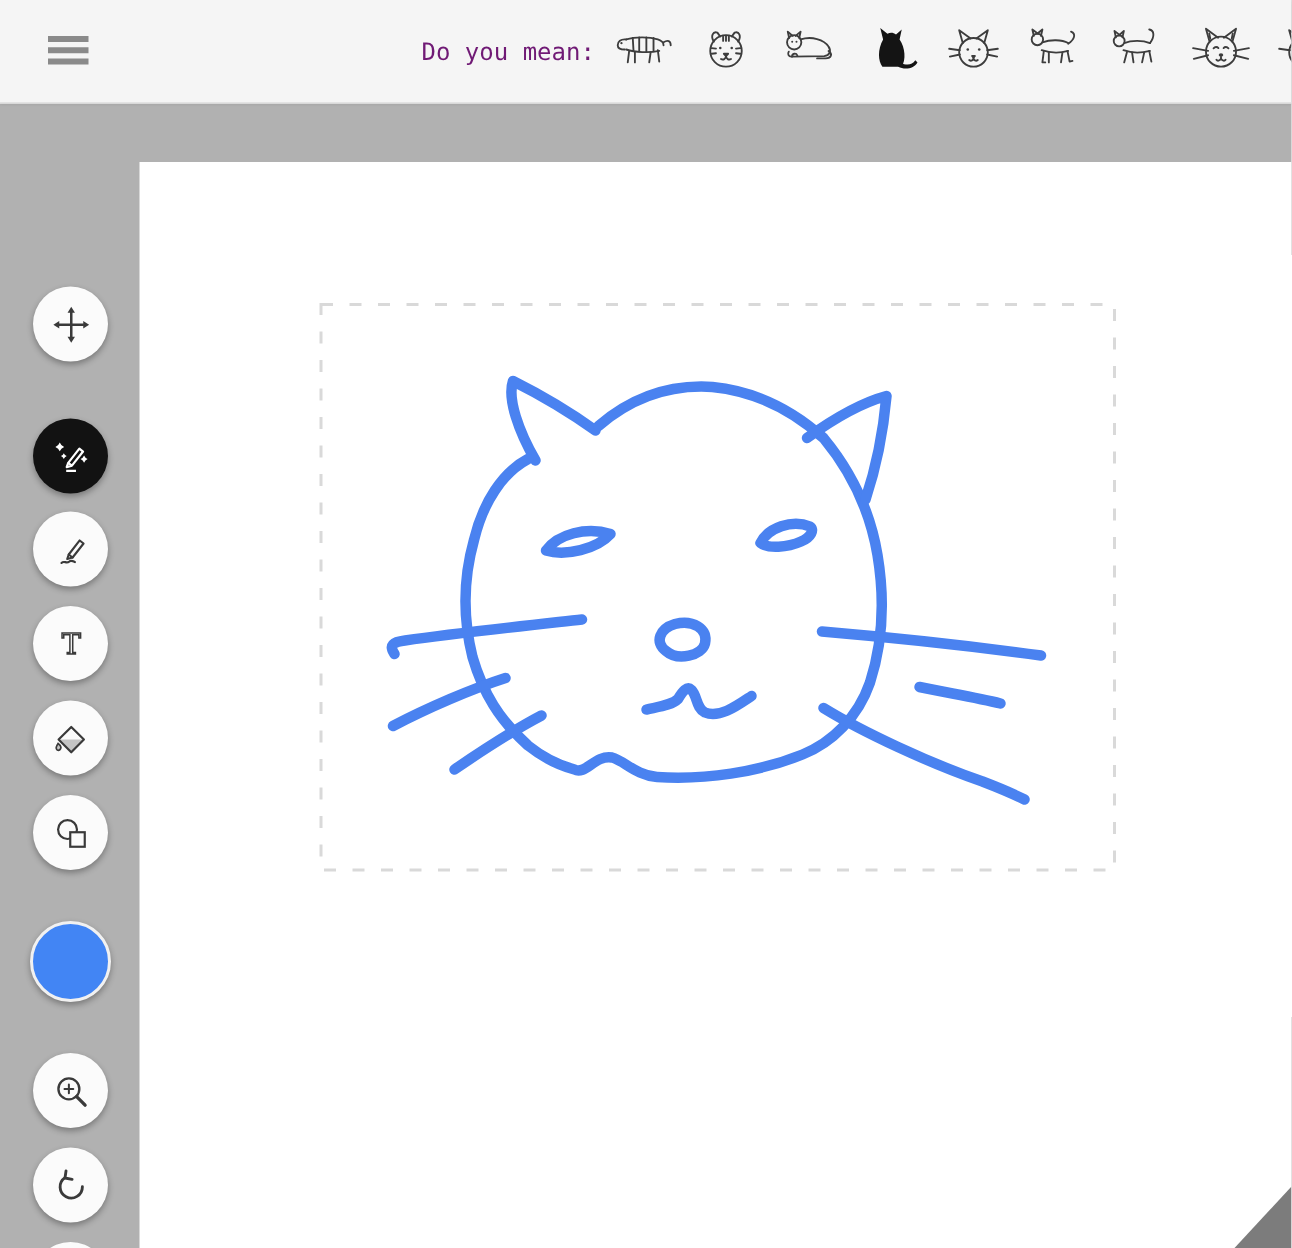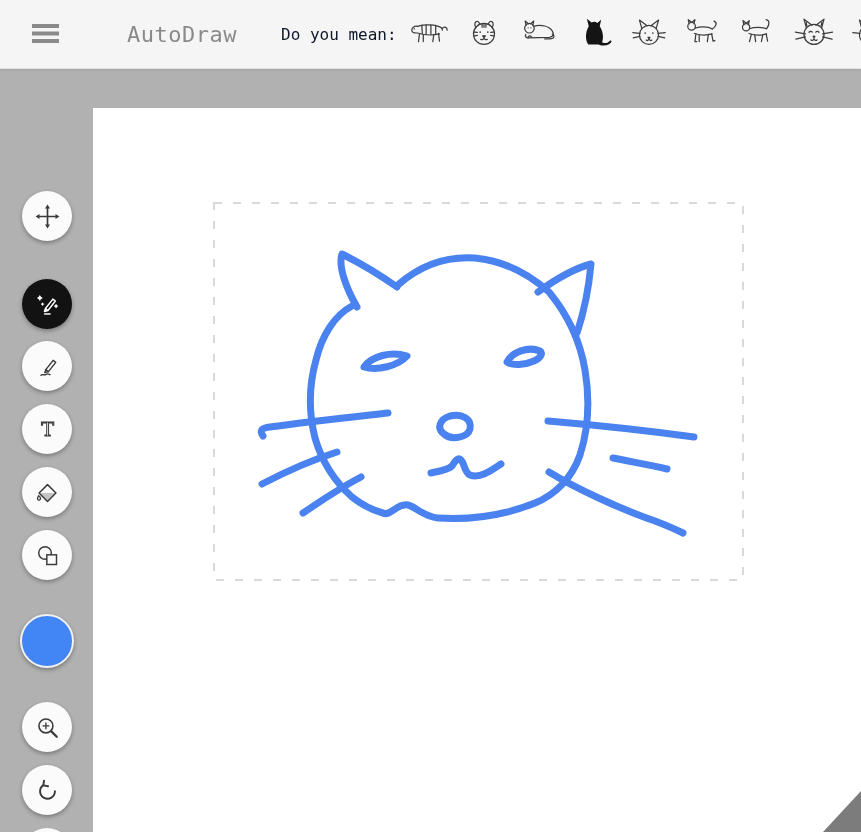--- a/index.html
+++ b/index.html
@@ -17,21 +17,21 @@
   .menu-btn{
     position:absolute;left:24px;top:12px;width:44px;height:44px;
     background:none;border:none;padding:6px;cursor:pointer;
   }
   .app-title{
     position:absolute;left:127px;top:0;height:68px;display:flex;align-items:center;
     font-size:22px;letter-spacing:.5px;color:#8a8a8a;
   }
   .prompt{
     position:absolute;left:281px;top:0;height:68px;display:flex;align-items:center;
-    font-size:16px;color:#0f172a;
+    font-size:16px;color:#701a75;
   }
   .suggestions{
     position:absolute;left:407px;top:12px;width:454px;height:44px;
     display:flex;gap:11px;overflow:hidden;
   }
   .sug{
     flex:none;width:44px;height:44px;border:none;background:none;padding:1px;cursor:pointer;
   }
   .sug svg{stroke:#3d3d3d;fill:none;stroke-width:1.3;stroke-linecap:round;stroke-linejoin:round;}
   
@@ -60,21 +60,20 @@
   <button class="menu-btn" title="menu">
     <svg width="32" height="28" viewBox="0 0 32 28">
       <g fill="#8a8a8a">
         <rect x="2" y="5" width="27" height="4"></rect>
         <rect x="2" y="12.5" width="27" height="4"></rect>
         <rect x="2" y="20" width="27" height="4"></rect>
       </g>
     </svg>
   </button>
 
-  <div class="app-title">AutoDraw</div>
   <div class="prompt">Do you mean:</div>
 
   <div class="suggestions">
 
     <button class="sug" title="tiger walking">
       <svg width="42" height="40" viewBox="0 0 44 40">
         <path d="M10 13 C6 12.5 4 14.5 4 17 C4 19 6 20 9 20"></path>
         <path d="M10 13 C16 11 26 11 32 13 C35 14 36 15.5 36 17"></path>
         <path d="M10 20 C16 22 26 22.5 33 21"></path>
         <path d="M12 21 L11 29"></path>

